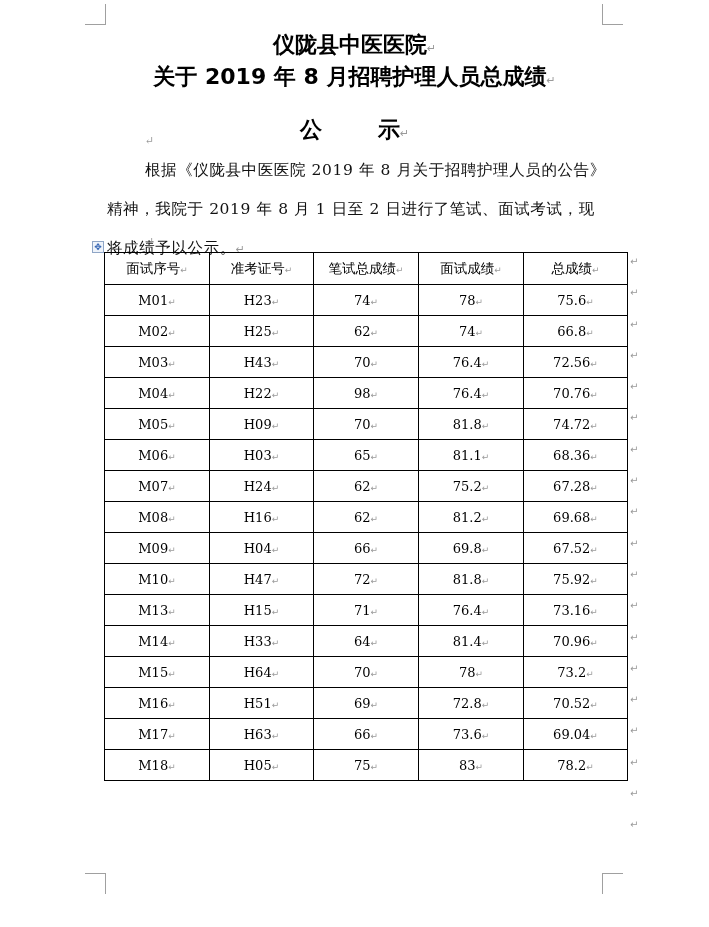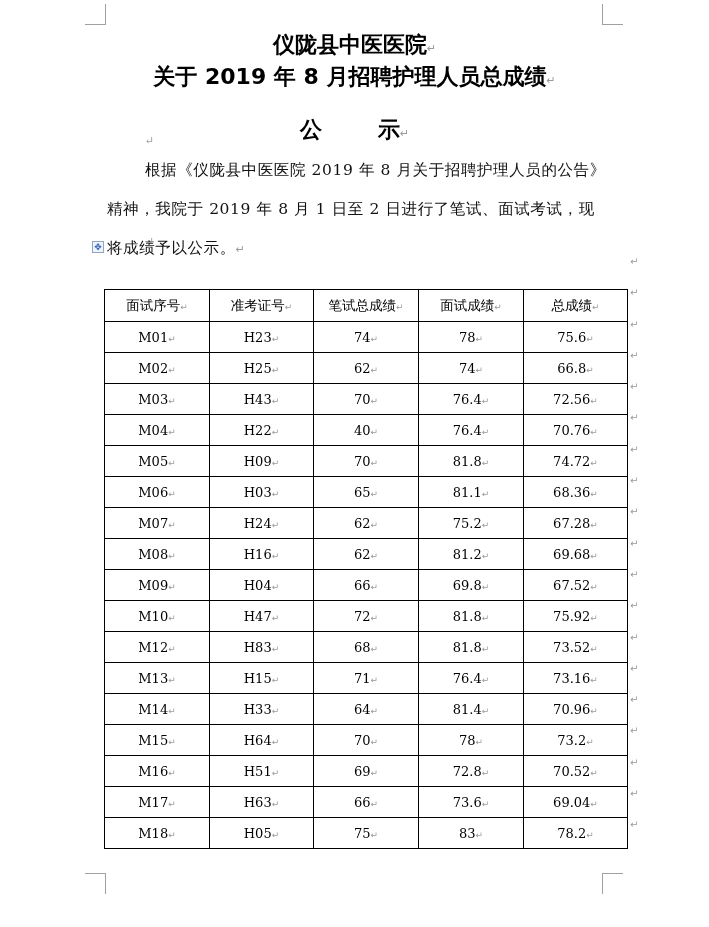--- a/index.html
+++ b/index.html
@@ -26,21 +26,21 @@
 
   .para { position: absolute; left: 107px; top: 151px; width: 502px;
           font-family: "DejaVu Serif", "Liberation Serif", serif; font-size: 15.5px;
           line-height: 39px; text-indent: 38px; color: #111; letter-spacing: 0.6px; }
 
   .move-handle { position: absolute; left: 92px; top: 241px; width: 10px; height: 10px;
                  border: 1px solid #8fa6c6; background: #eef3fa; color: #2a5db0;
                  font-size: 9px; line-height: 10px; text-align: center; font-family: "DejaVu Sans", sans-serif; }
 
   table.scores { position: absolute; left: 104px; top: 252px; border-collapse: collapse;
-                 table-layout: fixed; width: 523px; margin-top: 37px; }
+                 table-layout: fixed; width: 523px; }
   table.scores td { border: 1.2px solid #000; text-align: center; height: 30px; padding: 0;
                     font-size: 13px; font-family: "DejaVu Serif", "Liberation Serif", serif; }
   table.scores tr.head td { font-family: "DejaVu Sans", "Liberation Sans", sans-serif; font-size: 13.5px; height: 31px; }
   .cm { color: #9a9a9a; font-size: 9px; font-family: "DejaVu Sans", sans-serif; }
 
   .rowmarks { position: absolute; left: 630px; top: 252px; width: 14px; }
   .rowmarks div { height: 31.3px; font-size: 10px; color: #9a9a9a; line-height: 20px; font-family: "DejaVu Sans", sans-serif; }
 </style>
 </head>
 <body>
@@ -95,21 +95,21 @@
       <tr>
         <td><span>M03</span><span class="cm">↵</span></td>
         <td><span>H43</span><span class="cm">↵</span></td>
         <td><span>70</span><span class="cm">↵</span></td>
         <td><span>76.4</span><span class="cm">↵</span></td>
         <td><span>72.56</span><span class="cm">↵</span></td>
       </tr>
       <tr>
         <td><span>M04</span><span class="cm">↵</span></td>
         <td><span>H22</span><span class="cm">↵</span></td>
-        <td><span>40</span><span class="cm">↵</span></td>
+        <td><span>98</span><span class="cm">↵</span></td>
         <td><span>76.4</span><span class="cm">↵</span></td>
         <td><span>70.76</span><span class="cm">↵</span></td>
       </tr>
       <tr>
         <td><span>M05</span><span class="cm">↵</span></td>
         <td><span>H09</span><span class="cm">↵</span></td>
         <td><span>70</span><span class="cm">↵</span></td>
         <td><span>81.8</span><span class="cm">↵</span></td>
         <td><span>74.72</span><span class="cm">↵</span></td>
       </tr>
@@ -142,27 +142,20 @@
         <td><span>67.52</span><span class="cm">↵</span></td>
       </tr>
       <tr>
         <td><span>M10</span><span class="cm">↵</span></td>
         <td><span>H47</span><span class="cm">↵</span></td>
         <td><span>72</span><span class="cm">↵</span></td>
         <td><span>81.8</span><span class="cm">↵</span></td>
         <td><span>75.92</span><span class="cm">↵</span></td>
       </tr>
       <tr>
-        <td><span>M12</span><span class="cm">↵</span></td>
-        <td><span>H83</span><span class="cm">↵</span></td>
-        <td><span>68</span><span class="cm">↵</span></td>
-        <td><span>81.8</span><span class="cm">↵</span></td>
-        <td><span>73.52</span><span class="cm">↵</span></td>
-      </tr>
-      <tr>
         <td><span>M13</span><span class="cm">↵</span></td>
         <td><span>H15</span><span class="cm">↵</span></td>
         <td><span>71</span><span class="cm">↵</span></td>
         <td><span>76.4</span><span class="cm">↵</span></td>
         <td><span>73.16</span><span class="cm">↵</span></td>
       </tr>
       <tr>
         <td><span>M14</span><span class="cm">↵</span></td>
         <td><span>H33</span><span class="cm">↵</span></td>
         <td><span>64</span><span class="cm">↵</span></td>

